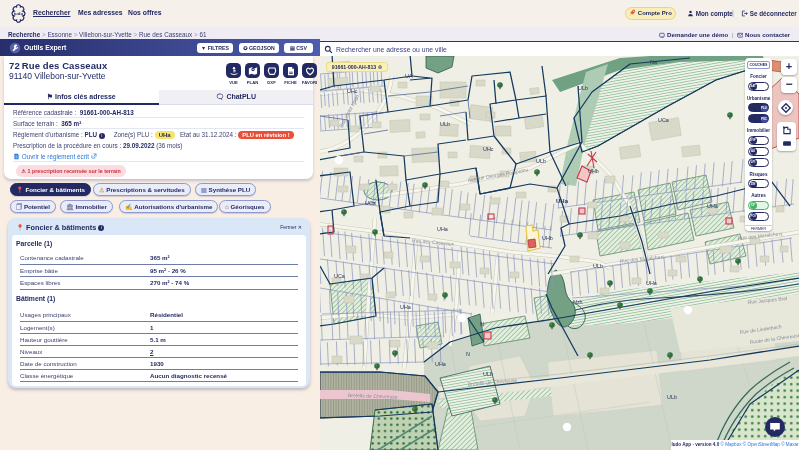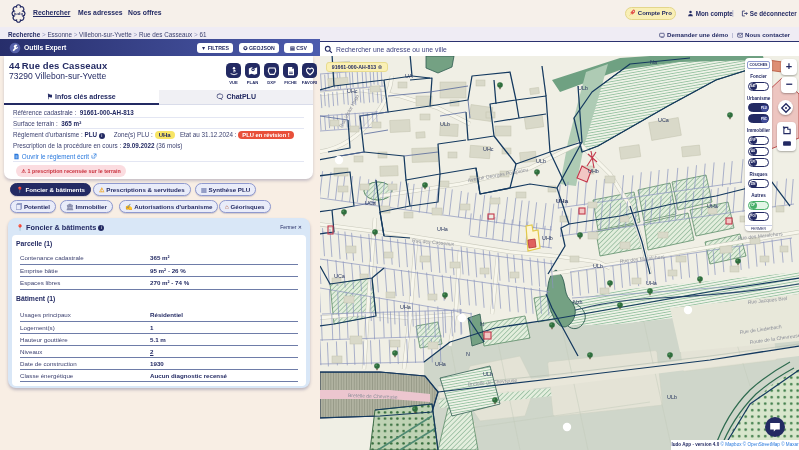--- a/index.html
+++ b/index.html
@@ -126,22 +126,22 @@
 <div class="search">
     <svg class="magsvg" viewBox="0 0 12 12">
       <circle cx="5" cy="5" r="3.2" fill="none" stroke="#232a63" stroke-width="1.4"></circle>
       <line x1="7.5" y1="7.5" x2="10.5" y2="10.5" stroke="#232a63" stroke-width="1.6"></line>
     </svg>
     <span class="ph">Rechercher une adresse ou une ville</span>
   </div>
 
 <div class="panel">
  <div class="card1">
-  <div class="title">44 Rue des Casseaux</div>
-  <div class="subtitle">73290 Villebon-sur-Yvette</div>
+  <div class="title">72 Rue des Casseaux</div>
+  <div class="subtitle">91140 Villebon-sur-Yvette</div>
 
   <div class="ibtns">
     <div class="ib" style="left:222px">
           <svg viewBox="0 0 16 16">
             <circle cx="8" cy="4.2" r="1.6" fill="#fff"></circle>
             <path d="M8 6 L8 10 M8 7 L10.5 8.2" stroke="#fff" stroke-width="1.3" fill="none"></path>
             <path d="M3.5 11.5 Q8 14.5 12.5 11.5" stroke="#fff" stroke-width="1.2" fill="none"></path>
           </svg>
           <span>VUE</span>
         </div>

